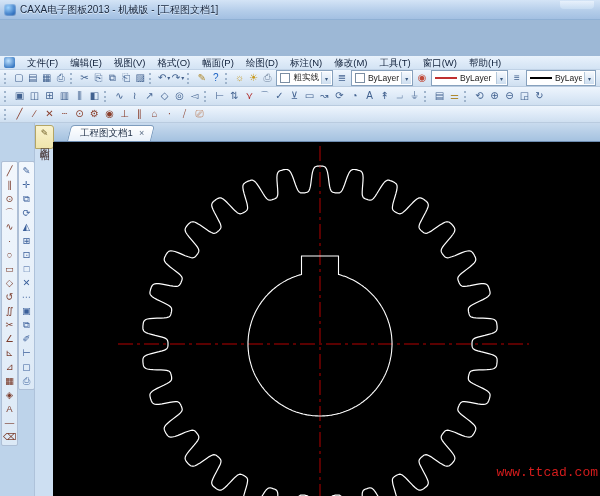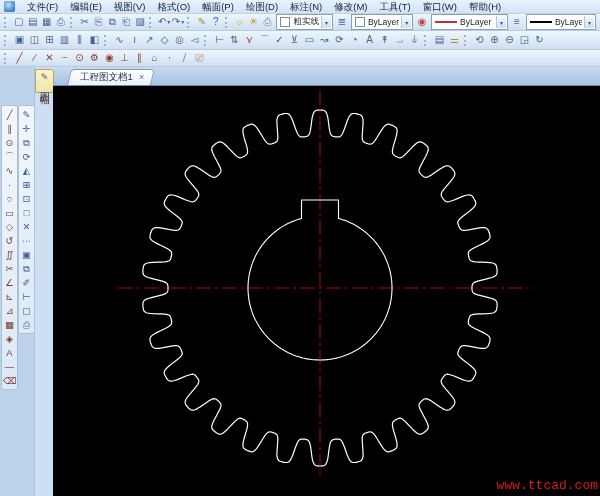--- a/index.html
+++ b/index.html
@@ -12,21 +12,21 @@
     display:flex;align-items:center;padding:0 4px;border-bottom:1px solid #8fb0d4;position:relative;}
   .appicon{width:12px;height:12px;border-radius:3px;margin-right:4px;
     background:radial-gradient(circle at 35% 30%,#9fd4ff,#2f6fbe 70%,#1b4e94);
     box-shadow:inset 0 0 2px #fff;}
   .apptitle{font-size:10px;color:#17263d;text-shadow:0 1px 0 rgba(255,255,255,.55);white-space:nowrap;}
   .winctl{position:absolute;right:6px;top:1px;width:34px;height:8px;border-radius:0 0 4px 4px;
     background:linear-gradient(#f4f9ff,#cfe2f5);opacity:.65;}
 
   
   .menubar{height:13px;background:linear-gradient(#e9f2fc,#d3e3f4);display:flex;align-items:center;
-    padding-left:4px;border-bottom:1px solid #c0d2e6;}
+    padding-left:4px;border-bottom:1px solid #c0d2e6;margin-top:36px;}
   .menu-glyph{width:11px;height:11px;border-radius:2px;margin-right:6px;
     background:radial-gradient(circle at 40% 35%,#bfe2ff,#3d7cc4 75%);}
   .menu-item{font-size:9.5px;color:#10203a;padding:0 6px;line-height:13px;white-space:nowrap;cursor:default;}
 
   
   .toolbar{display:flex;align-items:center;background:linear-gradient(#eef5fd,#d8e6f5 70%,#cfdff0);
     border-bottom:1px solid #b9cbdf;padding:0 2px;white-space:nowrap;}
   .tb1{height:16px}.tb2{height:18px}.tb3{height:16px}
   .grip{display:inline-block;width:3px;height:11px;margin:0 3px 0 2px;
     border-left:2px dotted #9fb4cc;}
@@ -62,28 +62,33 @@
   .tabbar{height:18px;background:linear-gradient(#c9dbee,#a5c2e0);display:flex;align-items:flex-end;
     padding-left:10px;border-bottom:1px solid #6d8cb0;}
   .doc-tab{height:15px;display:flex;align-items:center;gap:6px;padding:0 8px 0 10px;margin-left:6px;
     background:linear-gradient(#ffffff,#e9f1fa);border:1px solid #7e9cbd;border-bottom:none;
     border-radius:4px 4px 0 0;transform:skewX(-14deg);}
   .doc-tab>*{transform:skewX(14deg);}
   .doc-tab-label{font-size:9.5px;color:#1c2c44;white-space:nowrap;}
   .doc-tab-close{font-size:9px;color:#5a6d85;line-height:9px;cursor:default;}
   .canvas{flex:1;position:relative;background:#000;overflow:hidden;}
   .cad-svg{position:absolute;left:0;top:0;}
-  .watermark{position:absolute;right:2px;bottom:3px;font-family:"Liberation Mono","DejaVu Sans Mono",monospace;
+  .watermark{position:absolute;right:2px;bottom:16px;font-family:"Liberation Mono","DejaVu Sans Mono",monospace;
     font-size:13px;letter-spacing:0px;}
 </style>
 </head>
 <body>
 
 <div class="window">
 
+  <div class="titlebar">
+    <span class="appicon"></span>
+    <span class="apptitle">CAXA电子图板2013 - 机械版 - [工程图文档1]</span>
+    <span class="winctl"></span>
+  </div>
 
   <div class="menubar">
     <span class="menu-glyph"></span>
     <span style="display:contents"><span class="menu-item">文件(F)</span><span class="menu-item">编辑(E)</span><span class="menu-item">视图(V)</span><span class="menu-item">格式(O)</span><span class="menu-item">幅面(P)</span><span class="menu-item">绘图(D)</span><span class="menu-item">标注(N)</span><span class="menu-item">修改(M)</span><span class="menu-item">工具(T)</span><span class="menu-item">窗口(W)</span><span class="menu-item">帮助(H)</span></span>
   </div>
 
   <div class="toolbar tb1">
       <span class="grip"></span>
       <span class="tbtn">▢</span>
       <span class="tbtn">▤</span>

